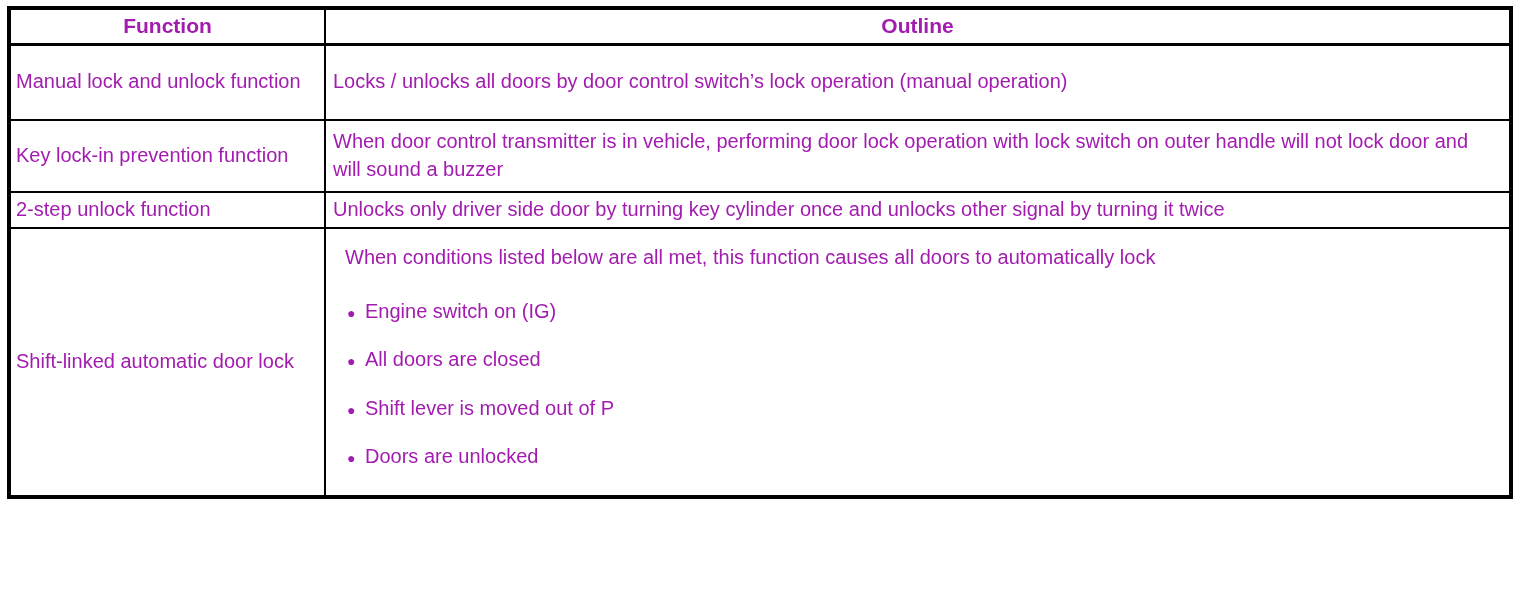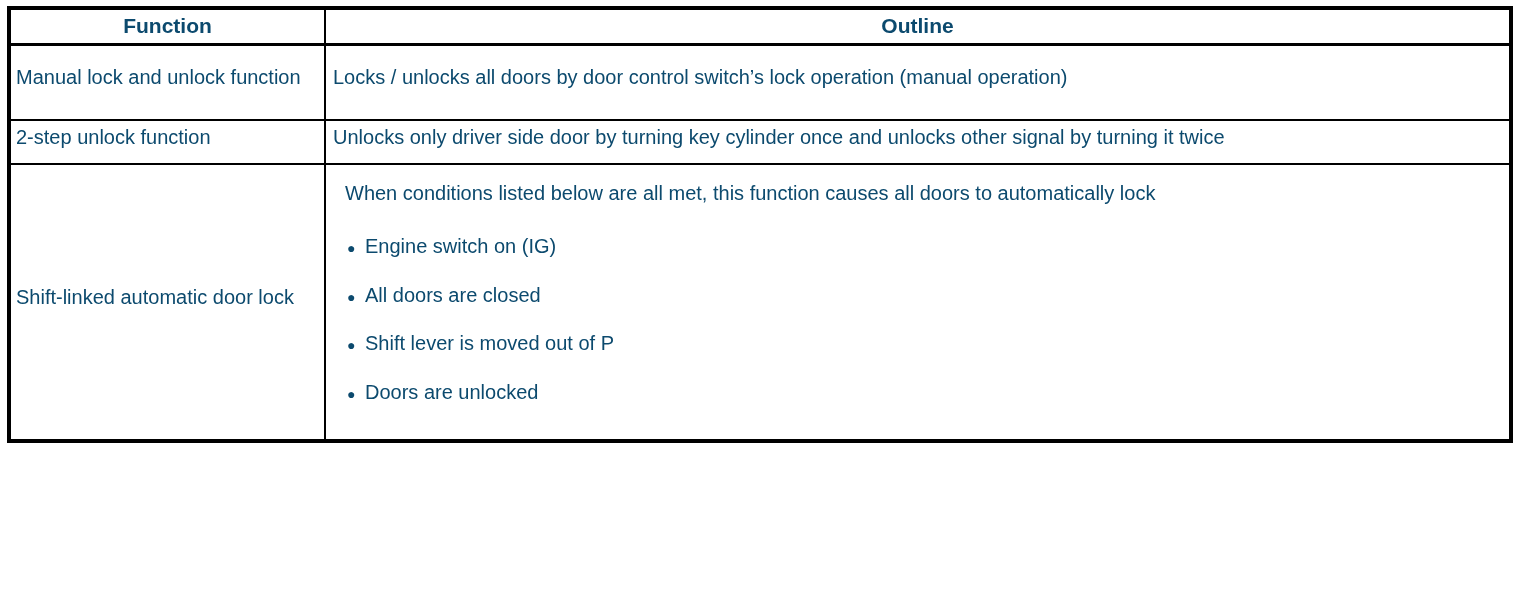--- a/index.html
+++ b/index.html
@@ -13,38 +13,38 @@
     width: 1520px;
     height: 608px;
     padding: 6px 7px;
     background: #ffffff;
   }
   table.spec-table {
     width: 100%;
     border-collapse: collapse;
     table-layout: fixed;
     border: 4px solid #000000;
-    color: #0c4a6e;
+    color: #a21caf;
   }
   col.col-function { width: 316px; }
   th {
     border: 2px solid #000000;
     border-bottom-width: 3px;
     font-size: 21px;
     font-weight: bold;
     text-align: center;
     height: 36px;
     padding: 2px 4px;
   }
   td {
     border: 2px solid #000000;
     font-size: 20px;
     line-height: 1.38;
     vertical-align: middle;
-    padding: 3px 8px 11px 6px;
+    padding: 3px 8px 3px 6px;
   }
   td.fn { padding-left: 5px; }
   td.ol { padding-left: 7px; }
   td.ol.multiline { white-space: pre-line; }
   tr.r1 td { height: 76px; }
   tr.r2 td { height: 96px; }
   tr.r3 td { height: 72px; }
   tr.r4 td { height: 72px; }
   tr.r5 td { height: 36px; }
   tr.r6 td { height: 192px; }
@@ -76,20 +76,24 @@
       <tr class="header-row">
         <th>Function</th>
         <th>Outline</th>
       </tr>
     </thead>
     <tbody>
       <tr class="r1">
         <td class="fn">Manual lock and unlock function</td>
         <td class="ol multiline">Locks / unlocks all doors by door control switch’s lock operation (manual operation)</td>
       </tr>
+      <tr class="r3">
+        <td class="fn">Key lock-in prevention function</td>
+        <td class="ol multiline">When door control transmitter is in vehicle, performing door lock operation with lock switch on outer handle will not lock door and will sound a buzzer</td>
+      </tr>
       <tr class="r5">
         <td class="fn">2-step unlock function</td>
         <td class="ol multiline">Unlocks only driver side door by turning key cylinder once and unlocks other signal by turning it twice</td>
       </tr>
       <tr class="r6">
         <td class="fn">Shift-linked automatic door lock</td>
         <td class="ol">
           <p class="intro">When conditions listed below are all met, this function causes all doors to automatically lock</p>
           <ul class="bullets">
             <li>

